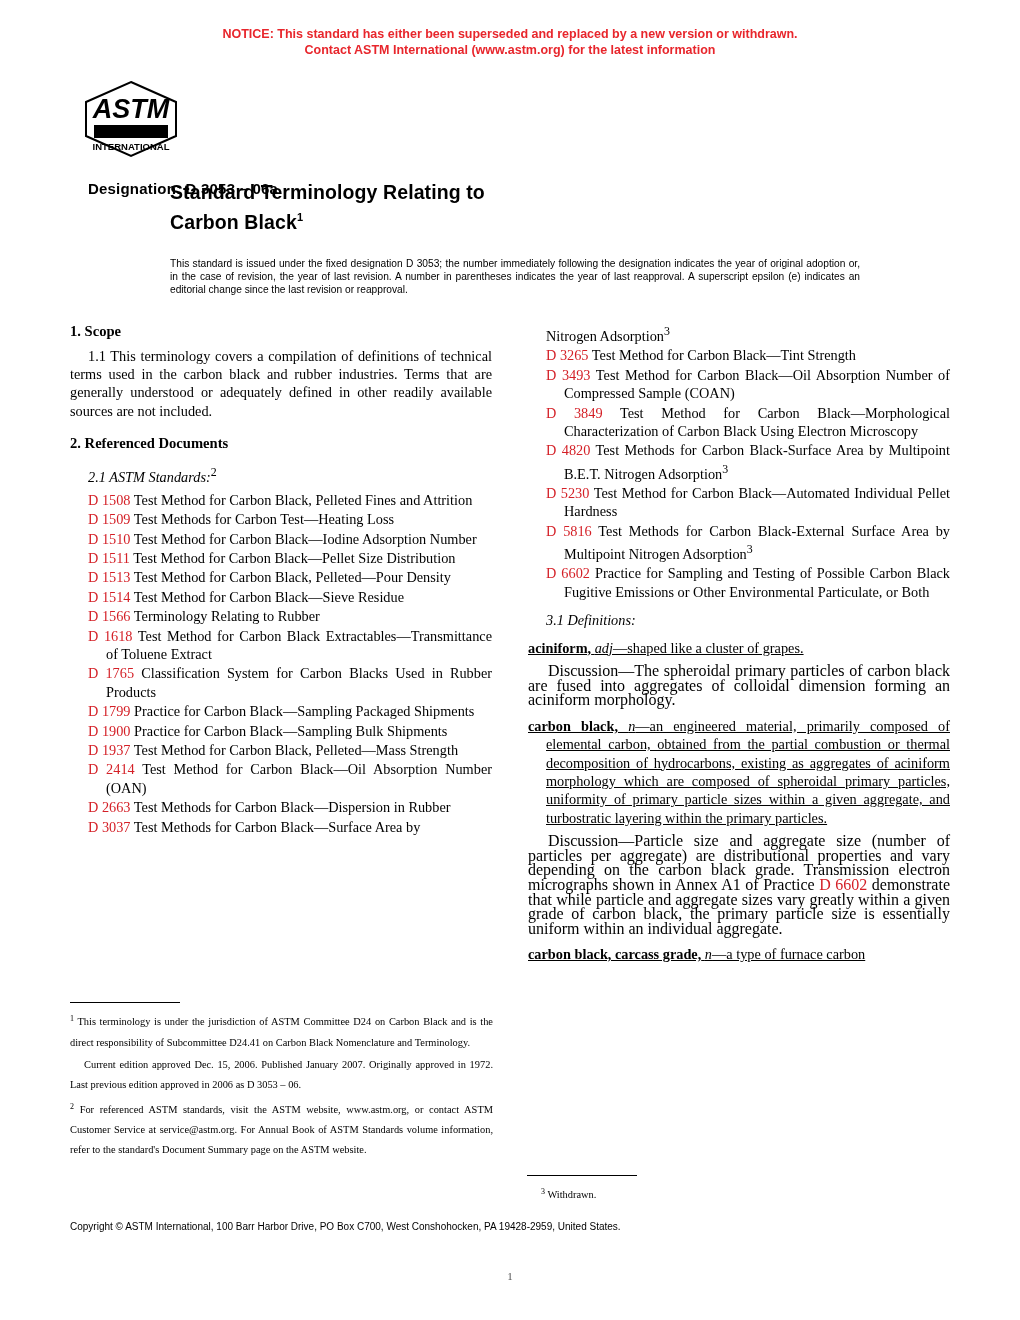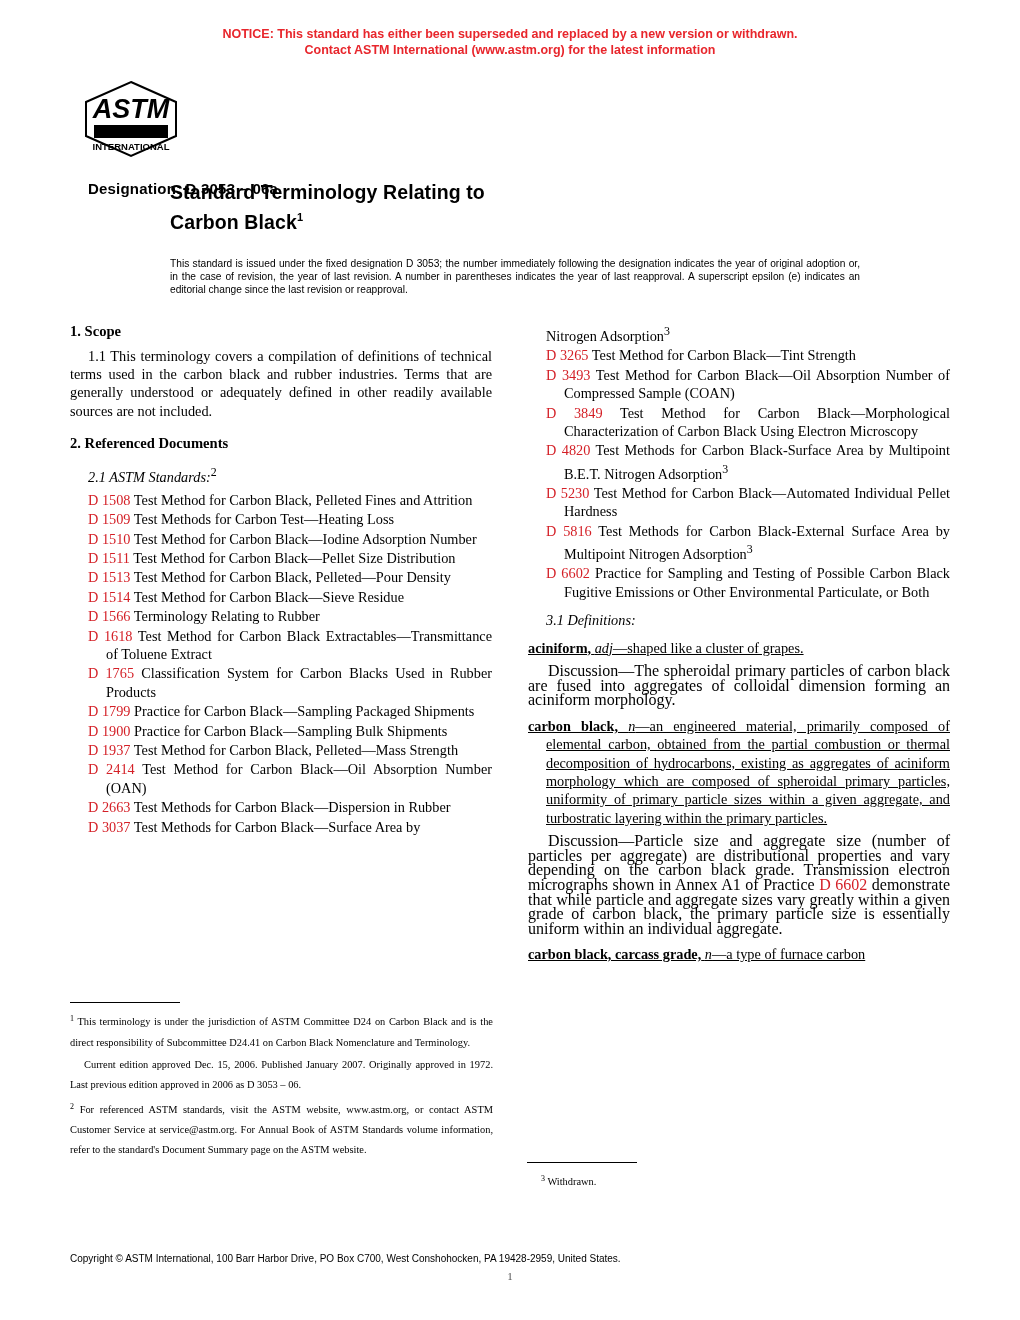--- a/index.html
+++ b/index.html
@@ -133,40 +133,40 @@
   
   .fn-left {
     position: absolute;
     left: 70px;
     bottom: 158px;
     width: 423px;
   }
   .fn-right {
     position: absolute;
     left: 527px;
-    bottom: 126px;
+    bottom: 113px;
     width: 423px;
   }
   .fn-rule {
     width: 110px;
     height: 1px;
     background: #000;
     margin-bottom: 6px;
   }
   .fn {
     font-size: 10.4px;
     line-height: 20px;
     text-align: justify;
     margin-bottom: 2px;
   }
   .fn sup { font-size: 8px; vertical-align: super; }
   .copyright {
     position: absolute;
     left: 70px;
-    bottom: 56px;
+    bottom: 88px;
     font-family: "Liberation Sans", sans-serif;
     font-size: 10px;
   }
   .pagenum {
     position: absolute;
     bottom: 38px;
     left: 0;
     width: 1020px;
     text-align: center;
     font-size: 11px;

